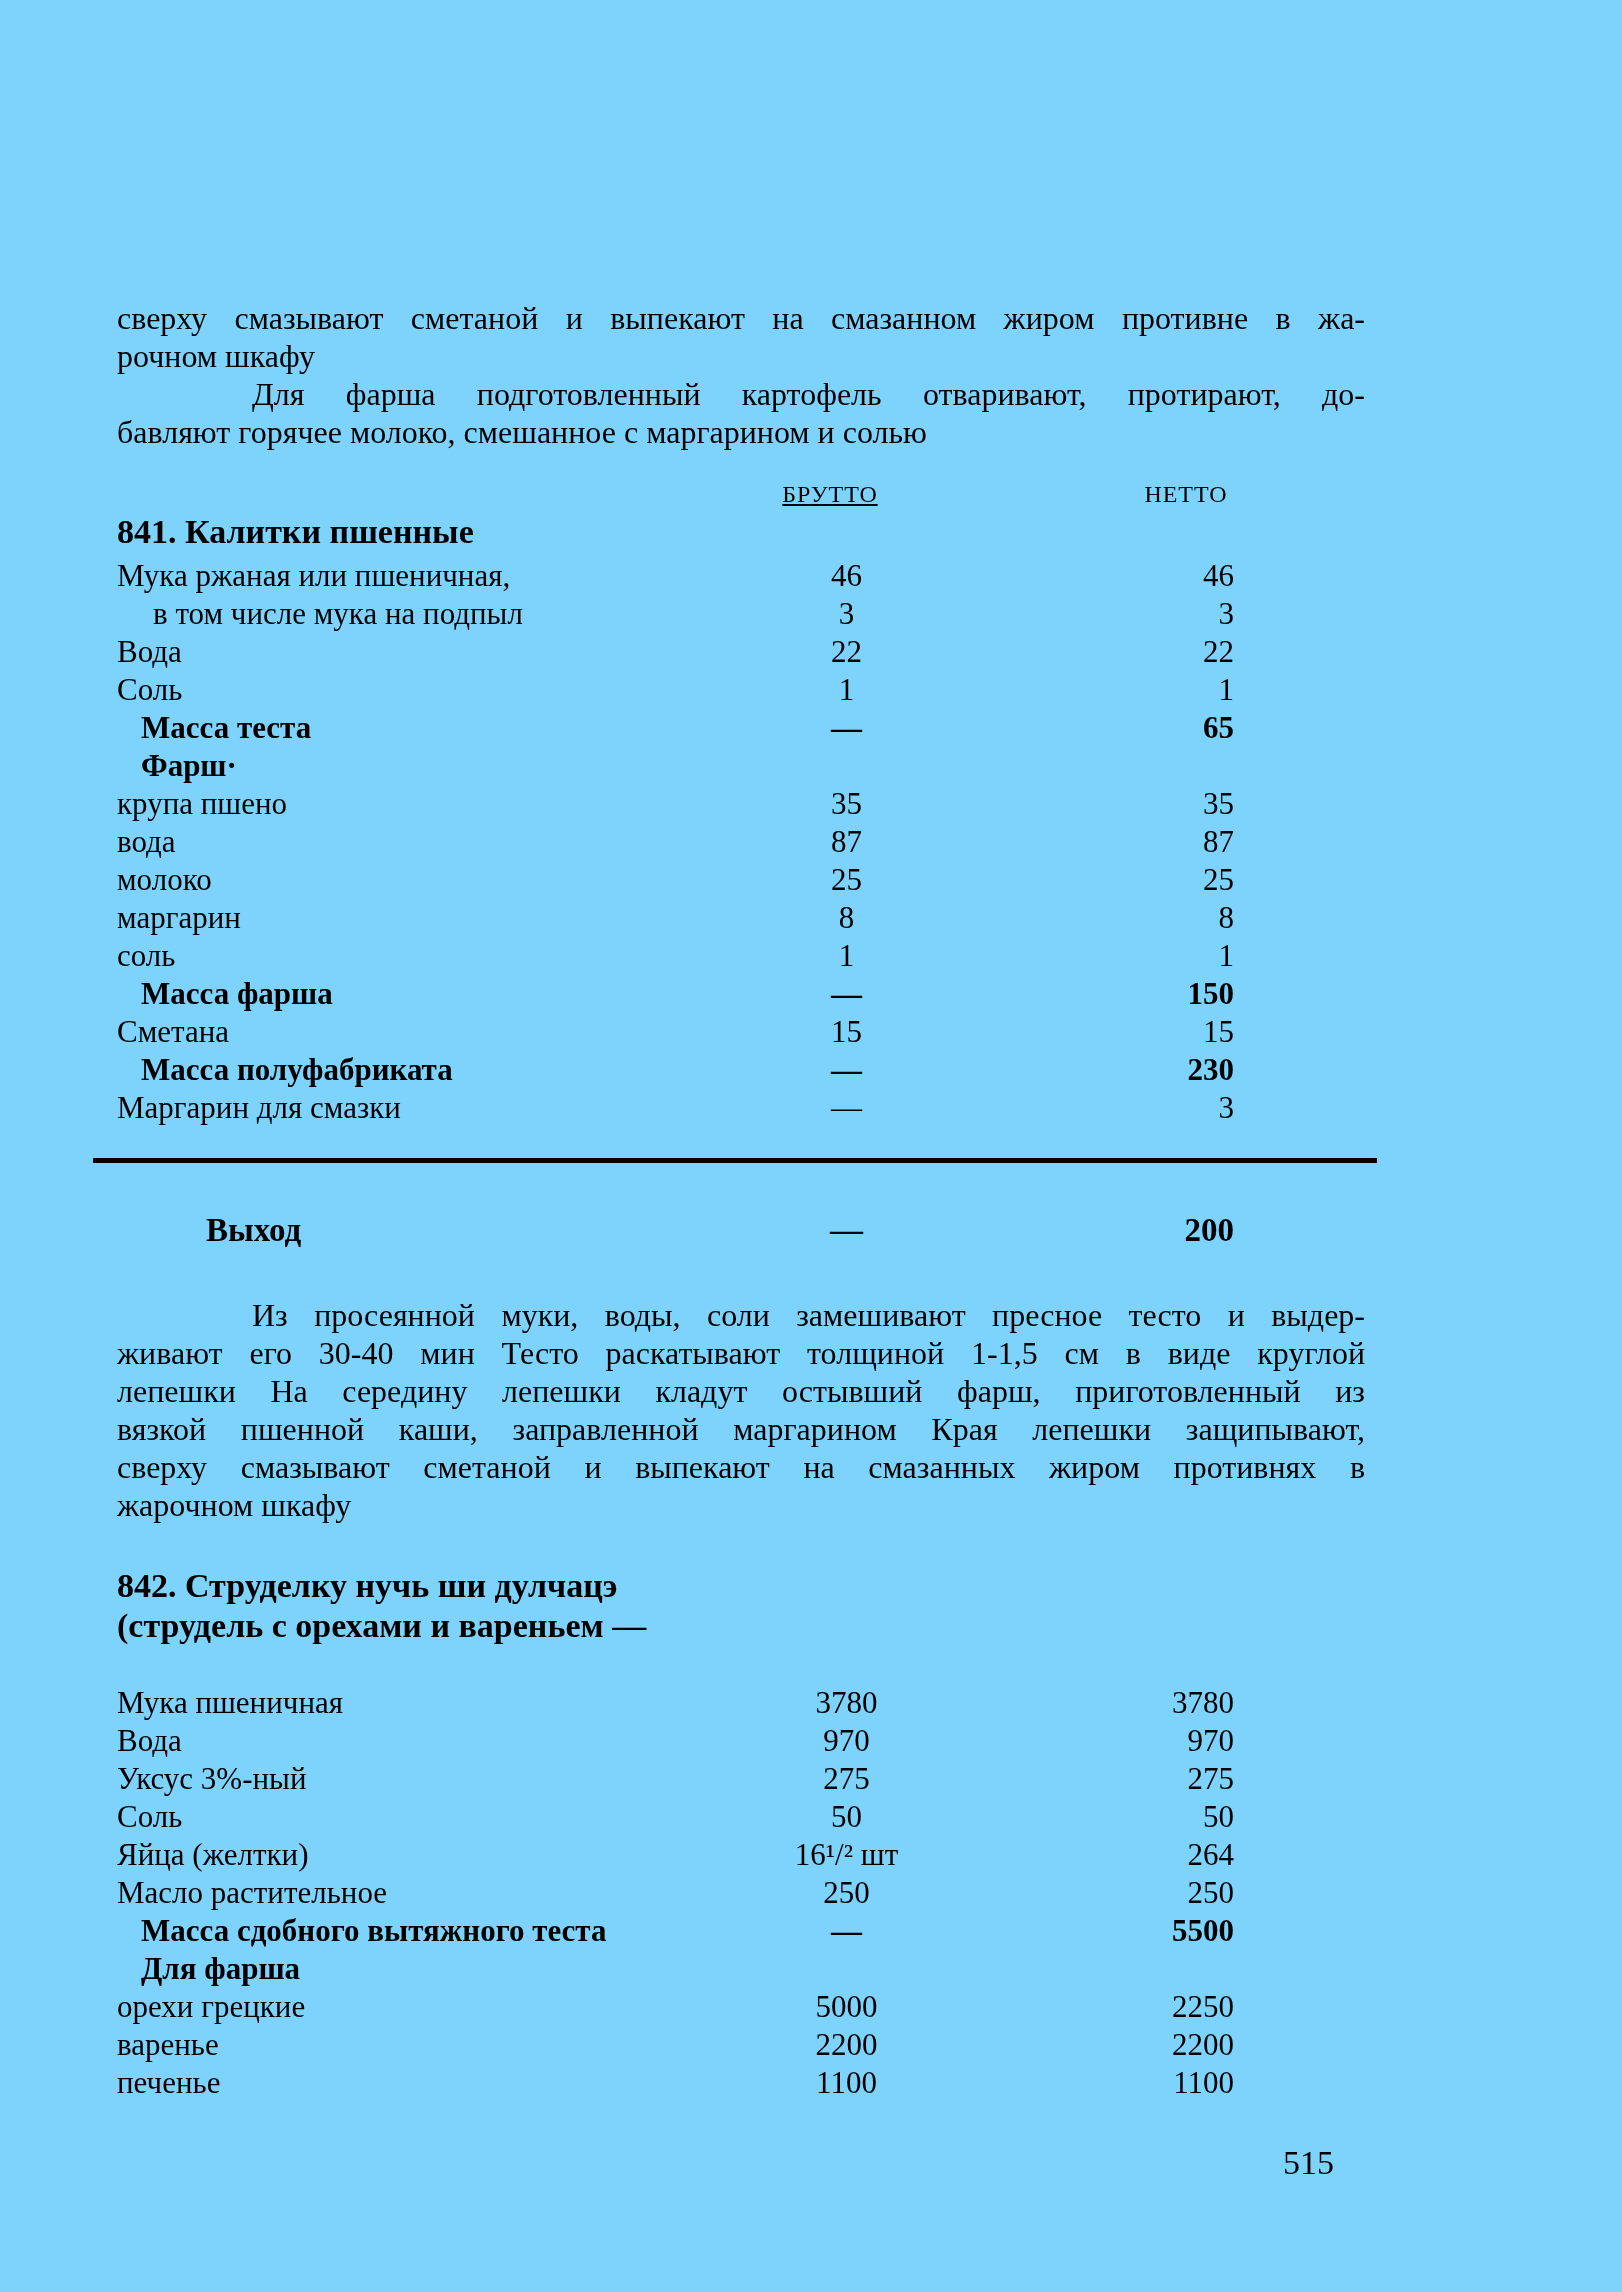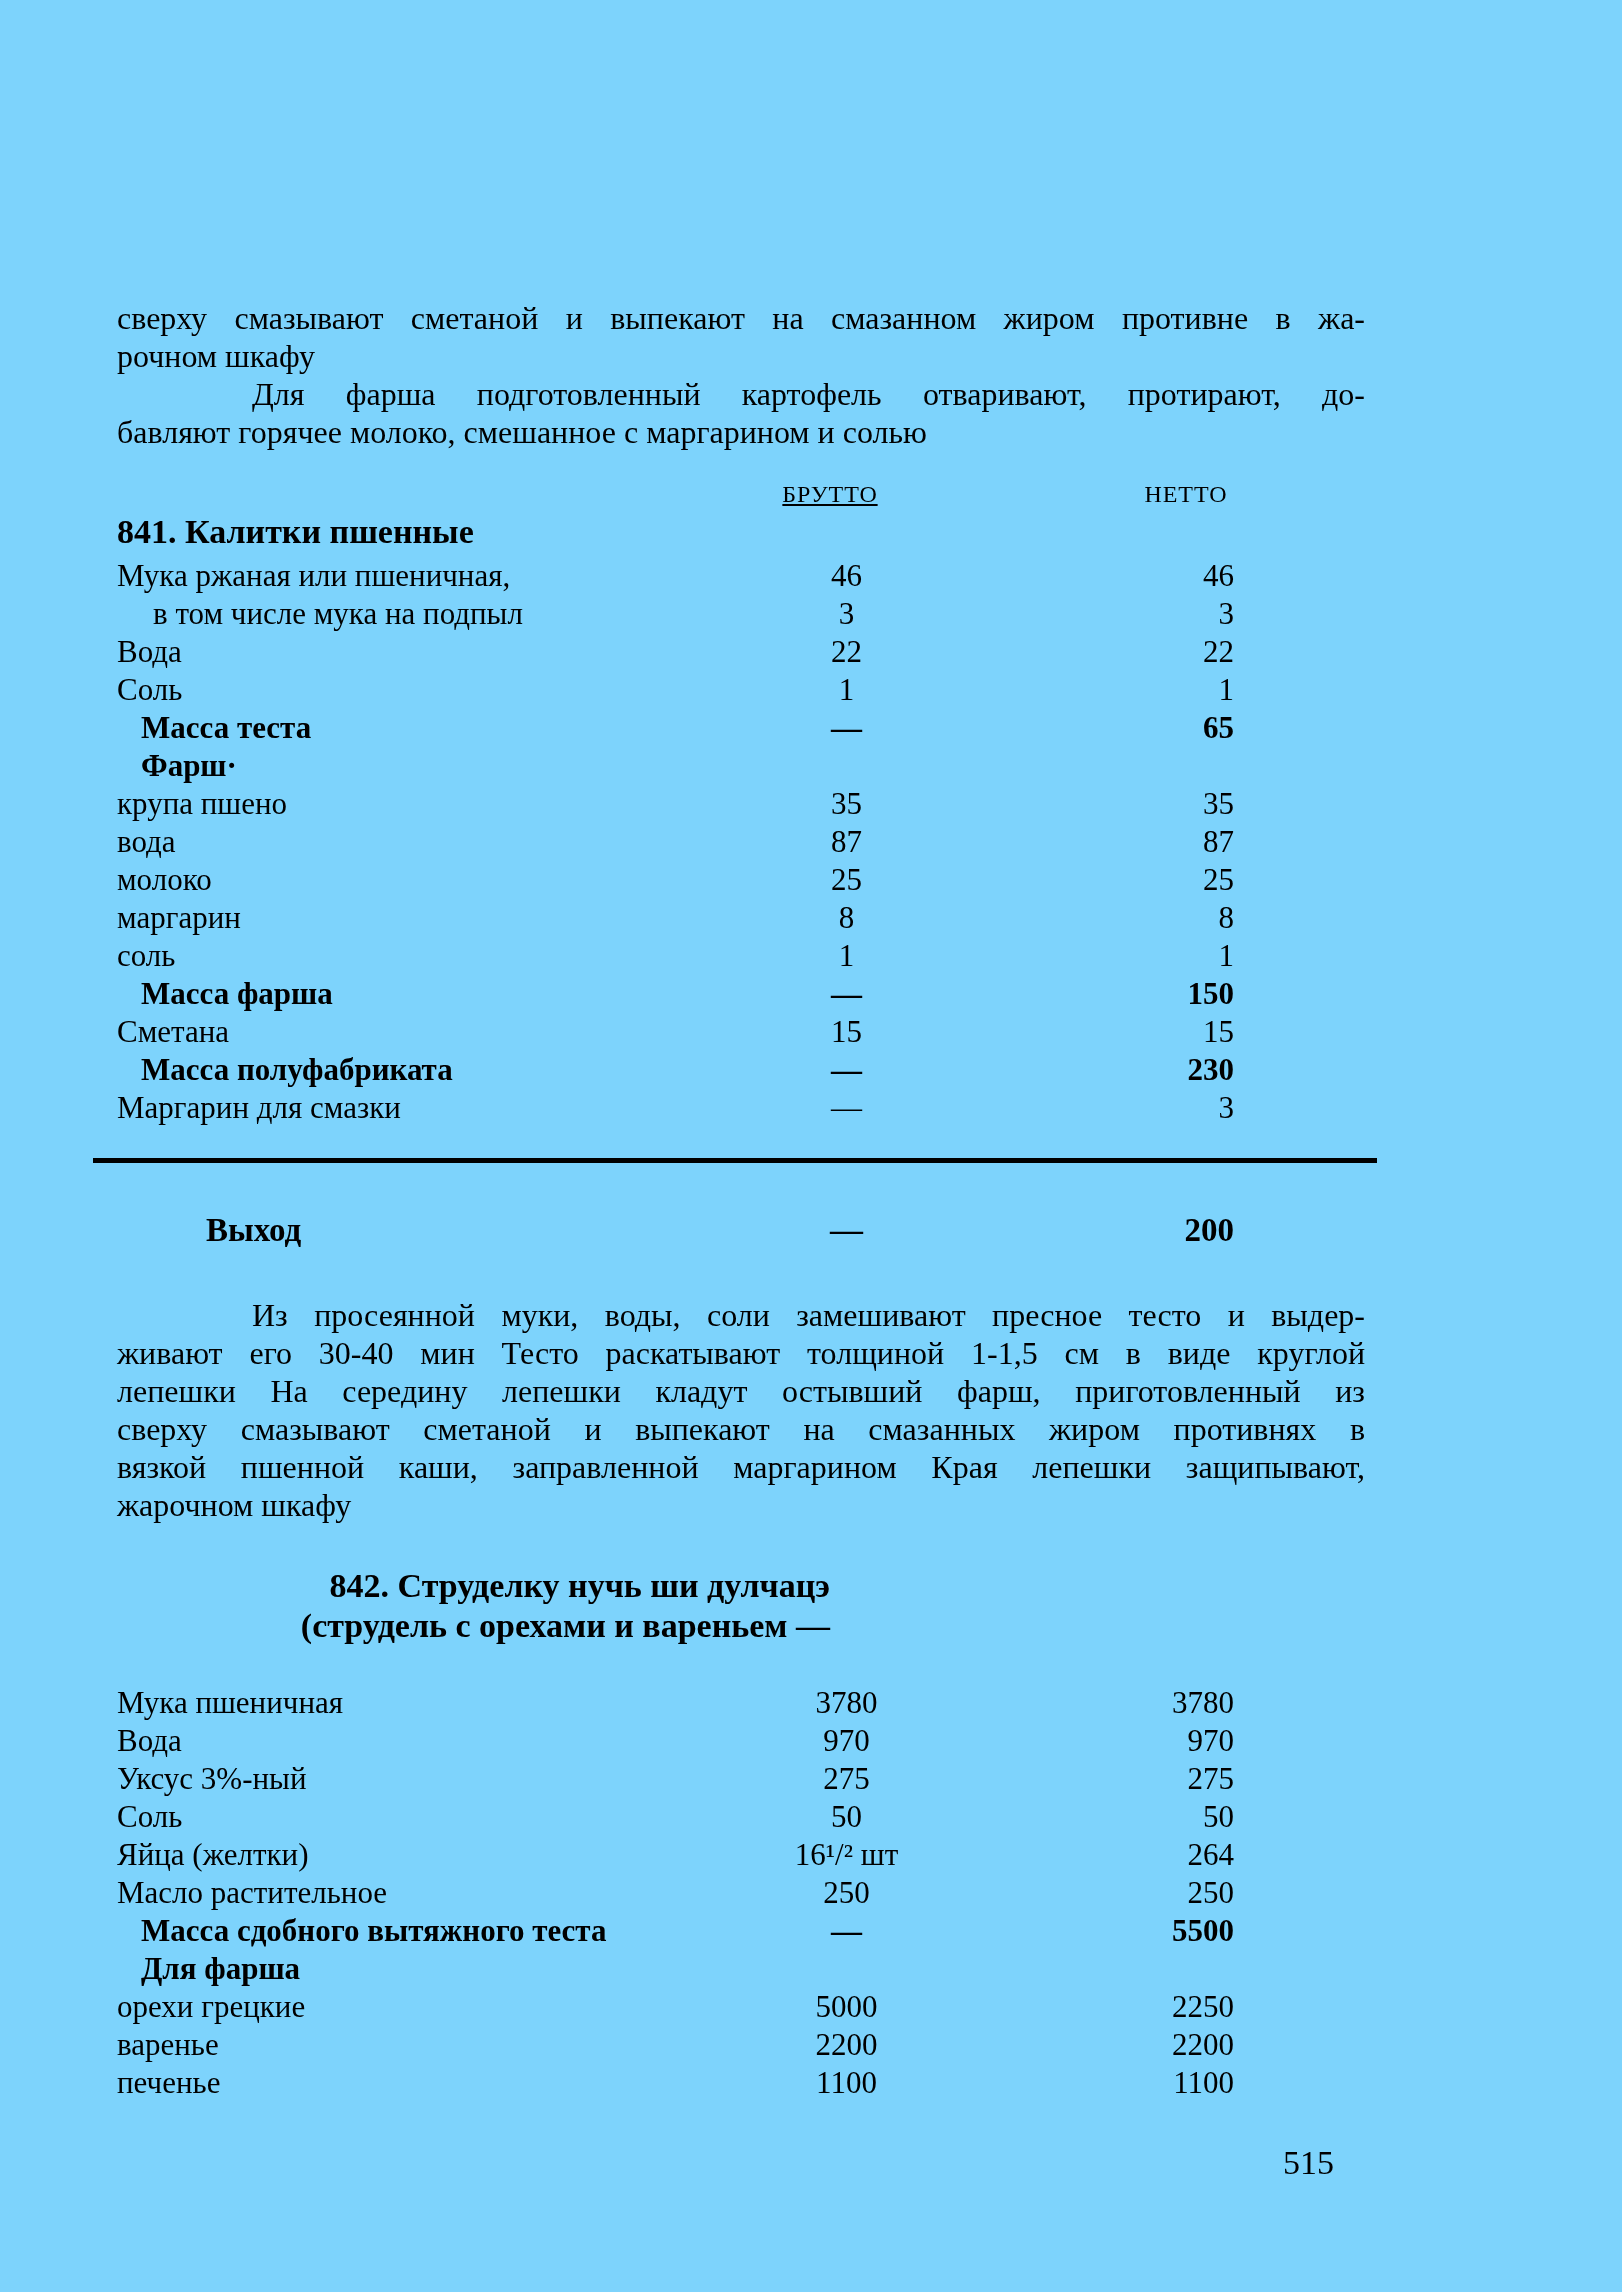--- a/index.html
+++ b/index.html
@@ -18,21 +18,21 @@
   .pindent { padding-left:135px; }
 
   
   .colhead { position:absolute; top:481px; font-size:24px; letter-spacing:0.9px; }
   .colhead-brutto { left:741px;  width:178px; text-align:center;text-decoration:underline; }
   .colhead-netto  { left:1097px; width:178px; text-align:center; }
 
   
   .rtitle { position:absolute; left:117px; font-weight:bold; font-size:34px; }
   .t841title { top:513px; }
-  .t842title { top:1566px; line-height:40px; width:713px;text-align:right; }
+  .t842title { top:1566px; line-height:40px; width:713px; }
 
   
   .rtable { position:absolute; left:117px; width:1150px; font-size:31px; }
   .table841 { top:558px; }
   .table842 { top:1685px; }
   .trow { position:relative; height:38px; }
   .trow .lbl { position:absolute; left:0; top:0; white-space:nowrap; }
   .lbl.ind1 { left:36px; }
   .lbl.ind2 { left:24px; }
   .trow .vb { position:absolute; left:596px; width:267px; top:0; text-align:center; }
@@ -148,22 +148,22 @@
   <div class="yieldrow">
     <span class="lbl">Выход</span>
     <span class="vb">—</span>
     <span class="vn">200</span>
   </div>
 
   <div class="para method">
     <div class="jline pindent">Из просеянной муки, воды, соли замешивают пресное тесто и выдер-</div>
     <div class="jline">живают его 30-40 мин Тесто раскатывают толщиной 1-1,5 см в виде круглой</div>
     <div class="jline">лепешки На середину лепешки кладут остывший фарш, приготовленный из</div>
+    <div class="jline">вязкой пшенной каши, заправленной маргарином Края лепешки защипывают,</div>
     <div class="jline">сверху смазывают сметаной и выпекают на смазанных жиром противнях в</div>
-    <div class="jline">вязкой пшенной каши, заправленной маргарином Края лепешки защипывают,</div>
     <div class="lline">жарочном шкафу</div>
   </div>
 
   <div class="rtitle t842title">
     <div>842. Струделку нучь ши дулчацэ</div>
     <div>(струдель с орехами и вареньем —</div>
   </div>
 
   <div class="rtable table842">
     <div class="trow">

